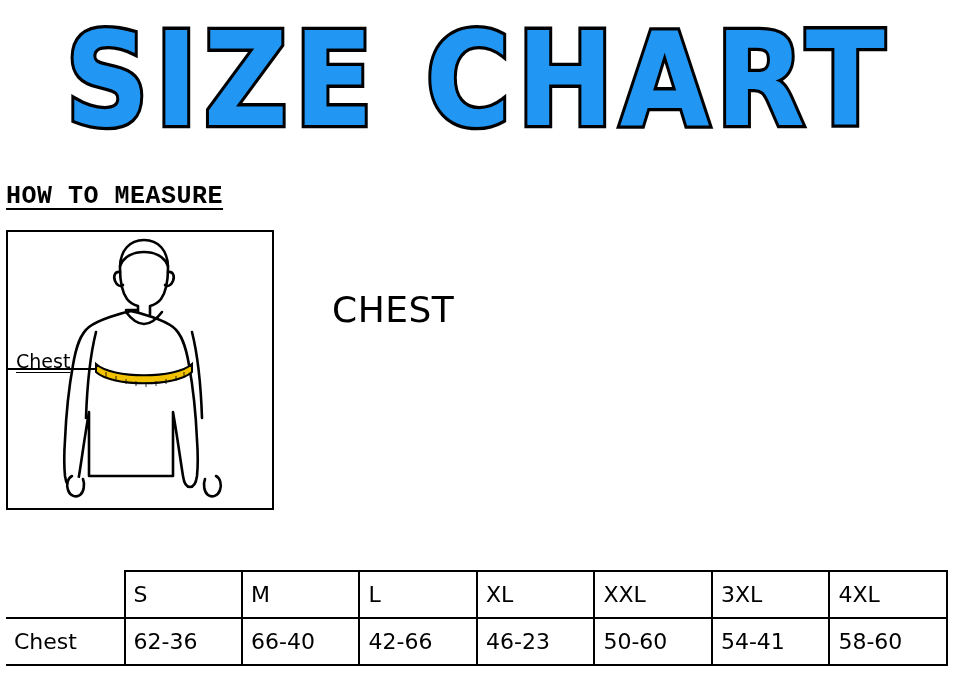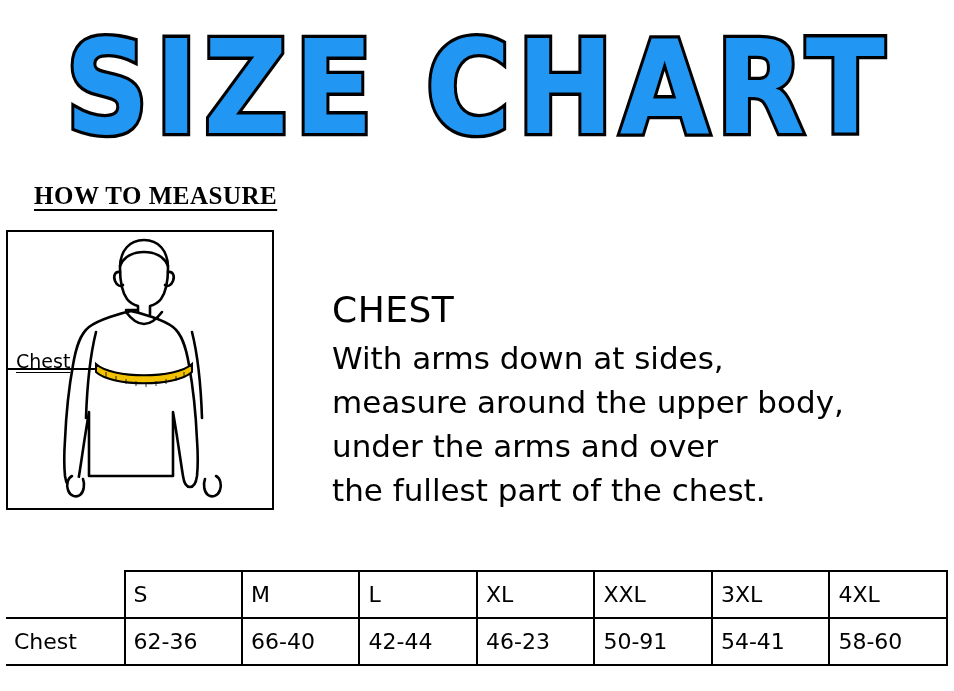--- a/index.html
+++ b/index.html
@@ -12,21 +12,21 @@
     background: #ffffff;
     font-family: "Liberation Sans", sans-serif;
     overflow: hidden;
     position: relative;
   }
 
   
   .title-wrap {
     position: absolute;
     left: 0px;
-    top: 12px;
+    top: 4px;
     width: 798px;
     height: 150px;
     text-decoration: underline;
   }
   .title-text {
     position: absolute;
     left: 8px;
     top: -8px;
     width: 940px;
     font-family: "DejaVu Sans", sans-serif;
@@ -41,29 +41,28 @@
     white-space: nowrap;
     transform: scaleY(1.12);
     transform-origin: center top;
   }
 
   
   .how-to {
     position: absolute;
     left: 6px;
     top: 182px;
-    font-family: Liberation Serif, serif;
+    font-family: Liberation Mono, monospace;
     font-weight: bold;
     font-size: 25px;
     letter-spacing: 0.5px;
     color: #000000;
     text-decoration: underline;
     text-underline-offset: 5px;
     text-decoration-thickness: 2px;
-    margin-left: 28px;
   }
 
   
   .figure-box {
     position: absolute;
     left: 6px;
     top: 230px;
     width: 268px;
     height: 280px;
     border: 2px solid #000000;
@@ -203,26 +202,20 @@
       </g>
     </g>
 
     <line x1="0" y1="137" x2="88" y2="137" stroke="#000000" stroke-width="2"></line>
   </svg>
 </div>
 <div class="chest-label">Chest</div>
 
 <div class="desc">
   <div class="desc-title">CHEST</div>
-  <div class="desc-body">
-    <div>With arms down at sides,</div>
-    <div>measure around the upper body,</div>
-    <div>under the arms and over</div>
-    <div>the fullest part of the chest.</div>
-  </div>
 </div>
 
 <table class="size-table">
   <colgroup>
     <col class="c0">
       <col class="cx">
       <col class="cx">
       <col class="cx">
       <col class="cx">
       <col class="cx">
@@ -237,20 +230,20 @@
       <td>L</td>
       <td>XL</td>
       <td>XXL</td>
       <td>3XL</td>
       <td>4XL</td>
     </tr>
     <tr>
       <td class="rowhead">Chest</td>
       <td>62-36</td>
       <td>66-40</td>
-      <td>42-44</td>
+      <td>42-66</td>
       <td>46-23</td>
-      <td>50-91</td>
+      <td>50-60</td>
       <td>54-41</td>
       <td>58-60</td>
     </tr>
   </tbody>
 </table>
 
 </body></html>

